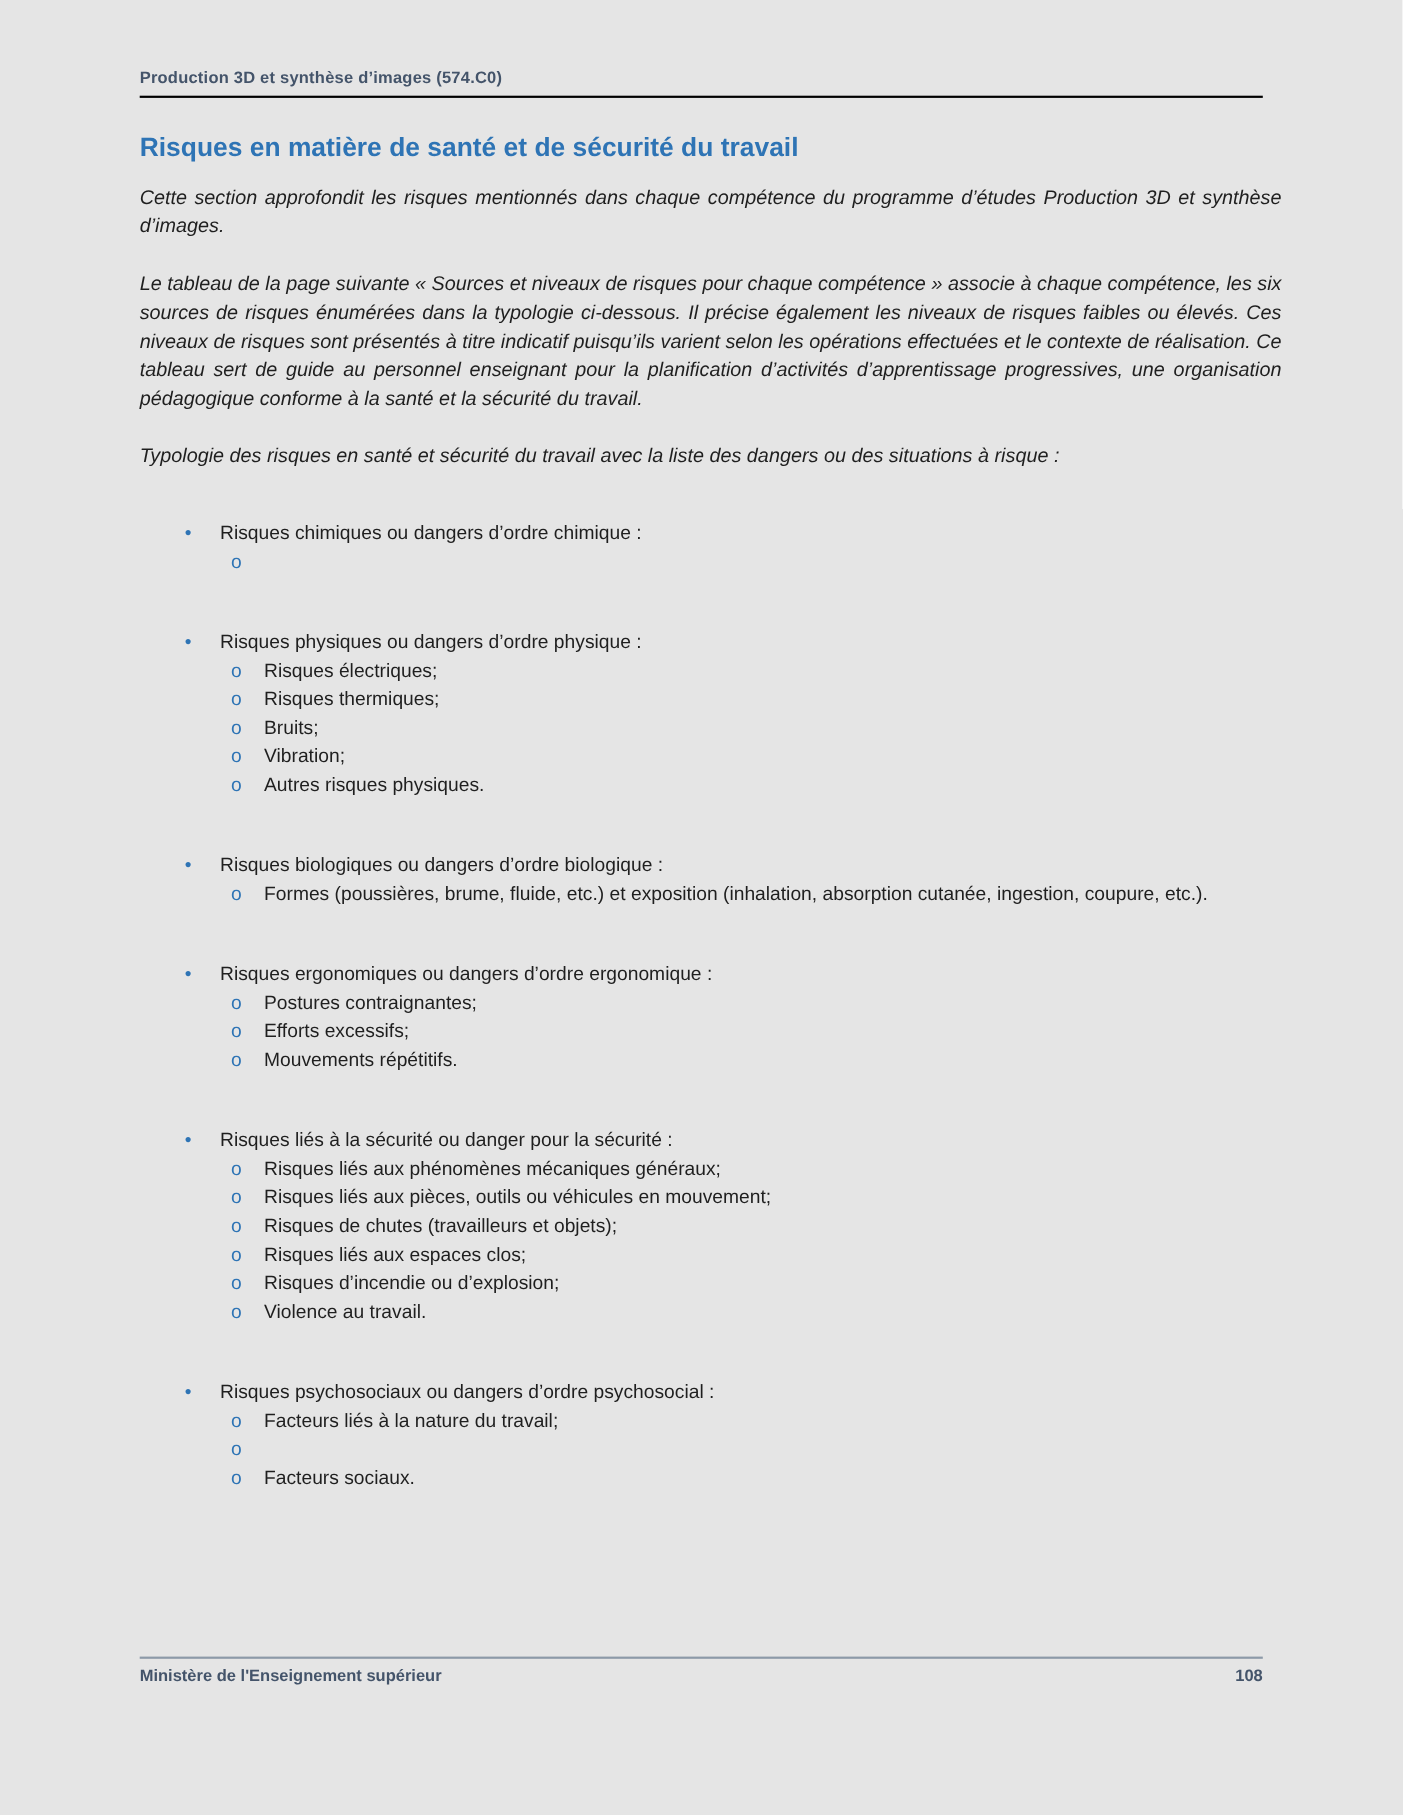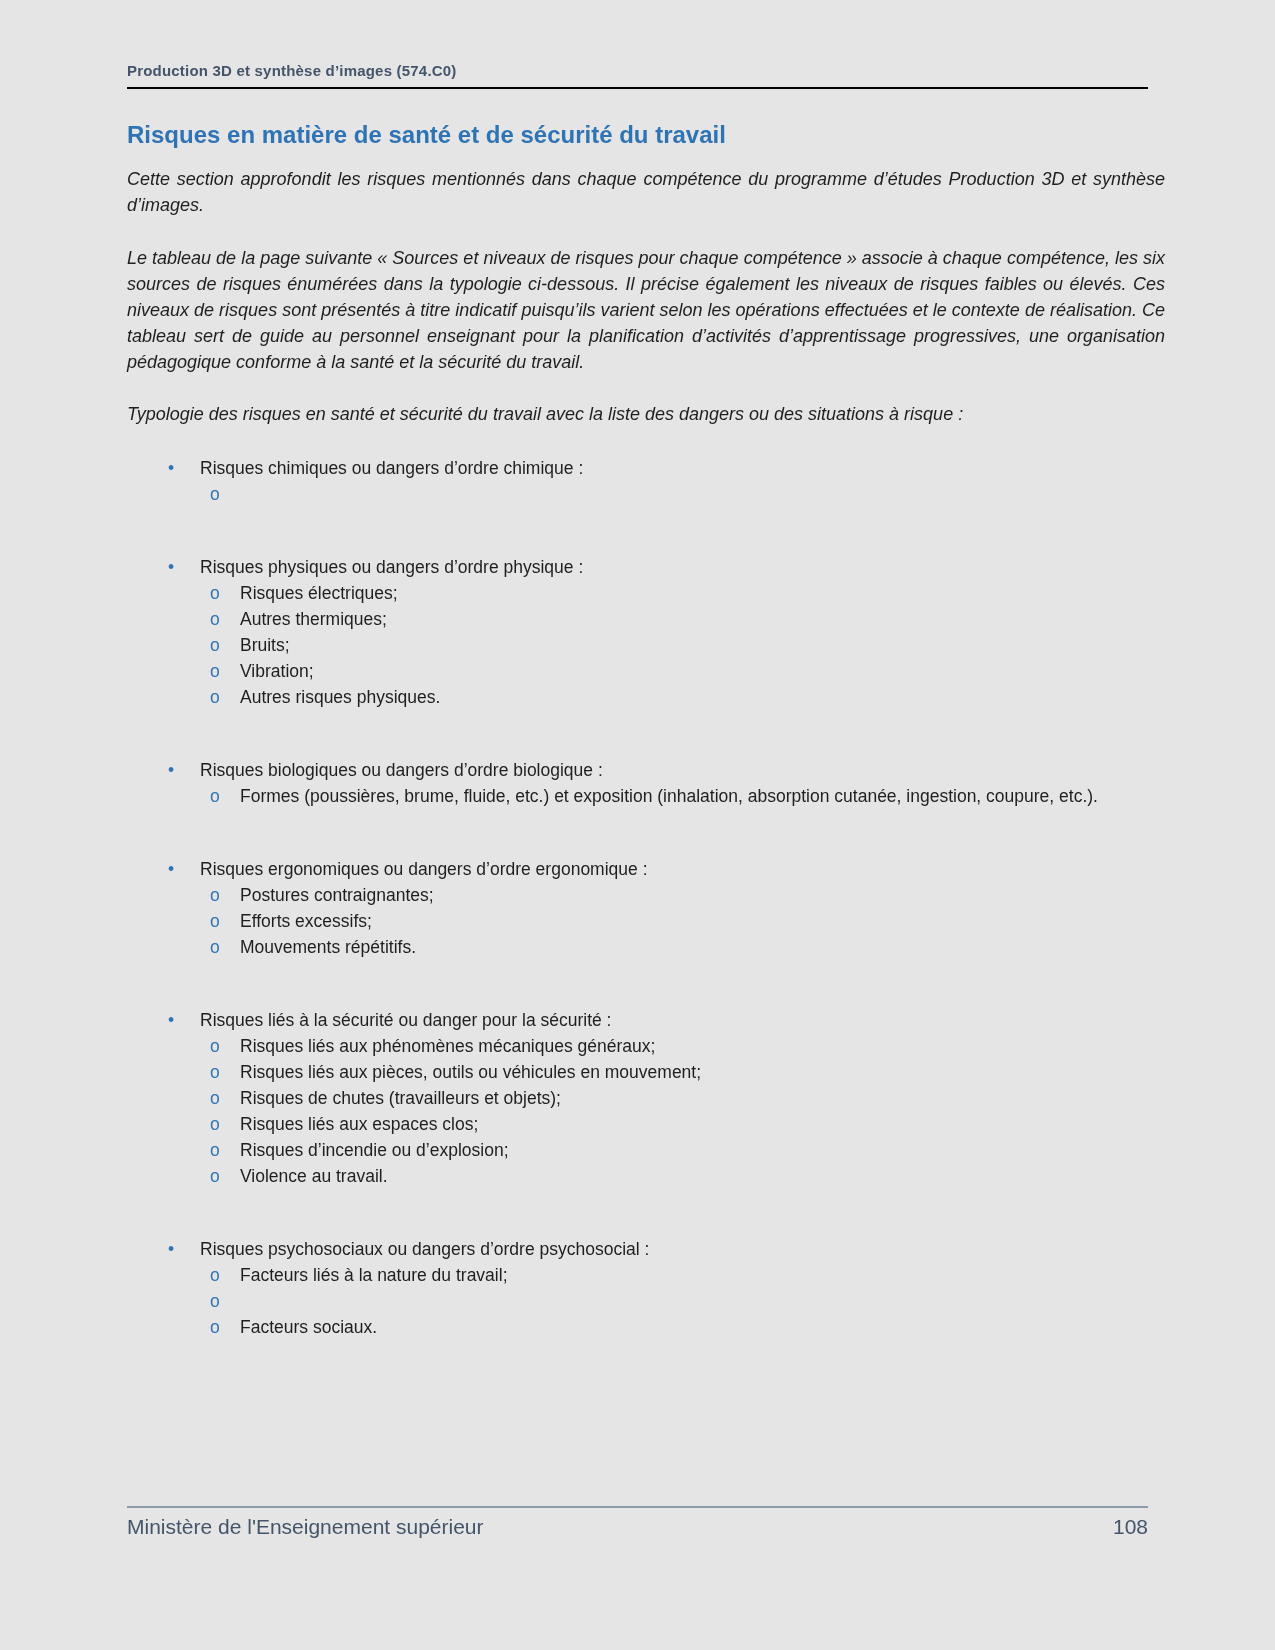--- a/index.html
+++ b/index.html
@@ -57,21 +57,21 @@
     font-size: 18px;
     line-height: 26px;
     text-align: justify;
     margin: 0 0 26px 0;
     font-style: italic;
   }
   .para.intro-gap {
     margin-bottom: 27px;
   }
   .para.typology-intro {
-    margin-bottom: 28px;
+    margin-bottom: 44px;
   }
 
   
   .bullet-group {
     margin-bottom: 47px;
   }
   .bullet-group:last-child {
     margin-bottom: 0;
   }
   .bullet-row {
@@ -111,22 +111,22 @@
     right: 127px;
     top: 1506px;
     border-top: 2px solid #8d9aa8;
     padding-top: 7px;
     display: flex;
     justify-content: space-between;
     align-items: baseline;
   }
   .footer-text {
     color: #44546A;
-    font-weight: normal;
-    font-size: 21px;
+    font-weight: bold;
+    font-size: 15px;
   }
 </style>
 </head>
 <body>
 
 <div class="page">
 
   <header class="header">
     <span class="header-text">Production 3D et synthèse d’images (574.C0)</span>
   </header>
@@ -155,21 +155,21 @@
       <div class="bullet-row">
         <span class="b-marker">•</span>
         <span class="b-text">Risques physiques ou dangers d’ordre physique :</span>
       </div>
       <div class="sub-row">
         <span class="s-marker">o</span>
         <span class="s-text">Risques électriques;</span>
       </div>
       <div class="sub-row">
         <span class="s-marker">o</span>
-        <span class="s-text">Autres thermiques;</span>
+        <span class="s-text">Risques thermiques;</span>
       </div>
       <div class="sub-row">
         <span class="s-marker">o</span>
         <span class="s-text">Bruits;</span>
       </div>
       <div class="sub-row">
         <span class="s-marker">o</span>
         <span class="s-text">Vibration;</span>
       </div>
       <div class="sub-row">

